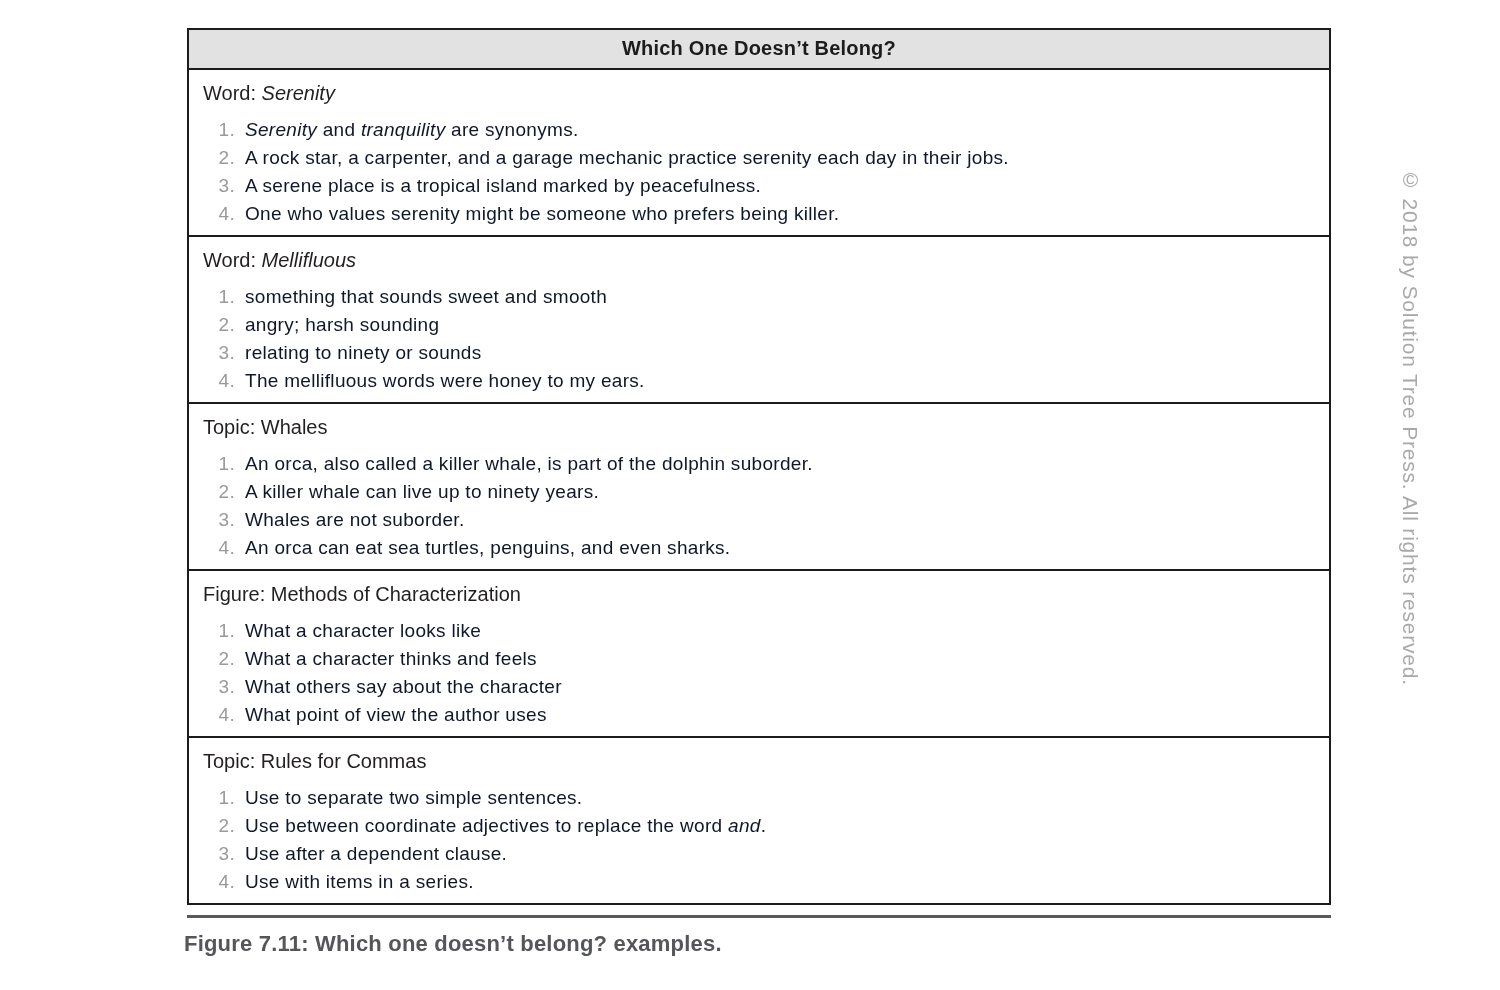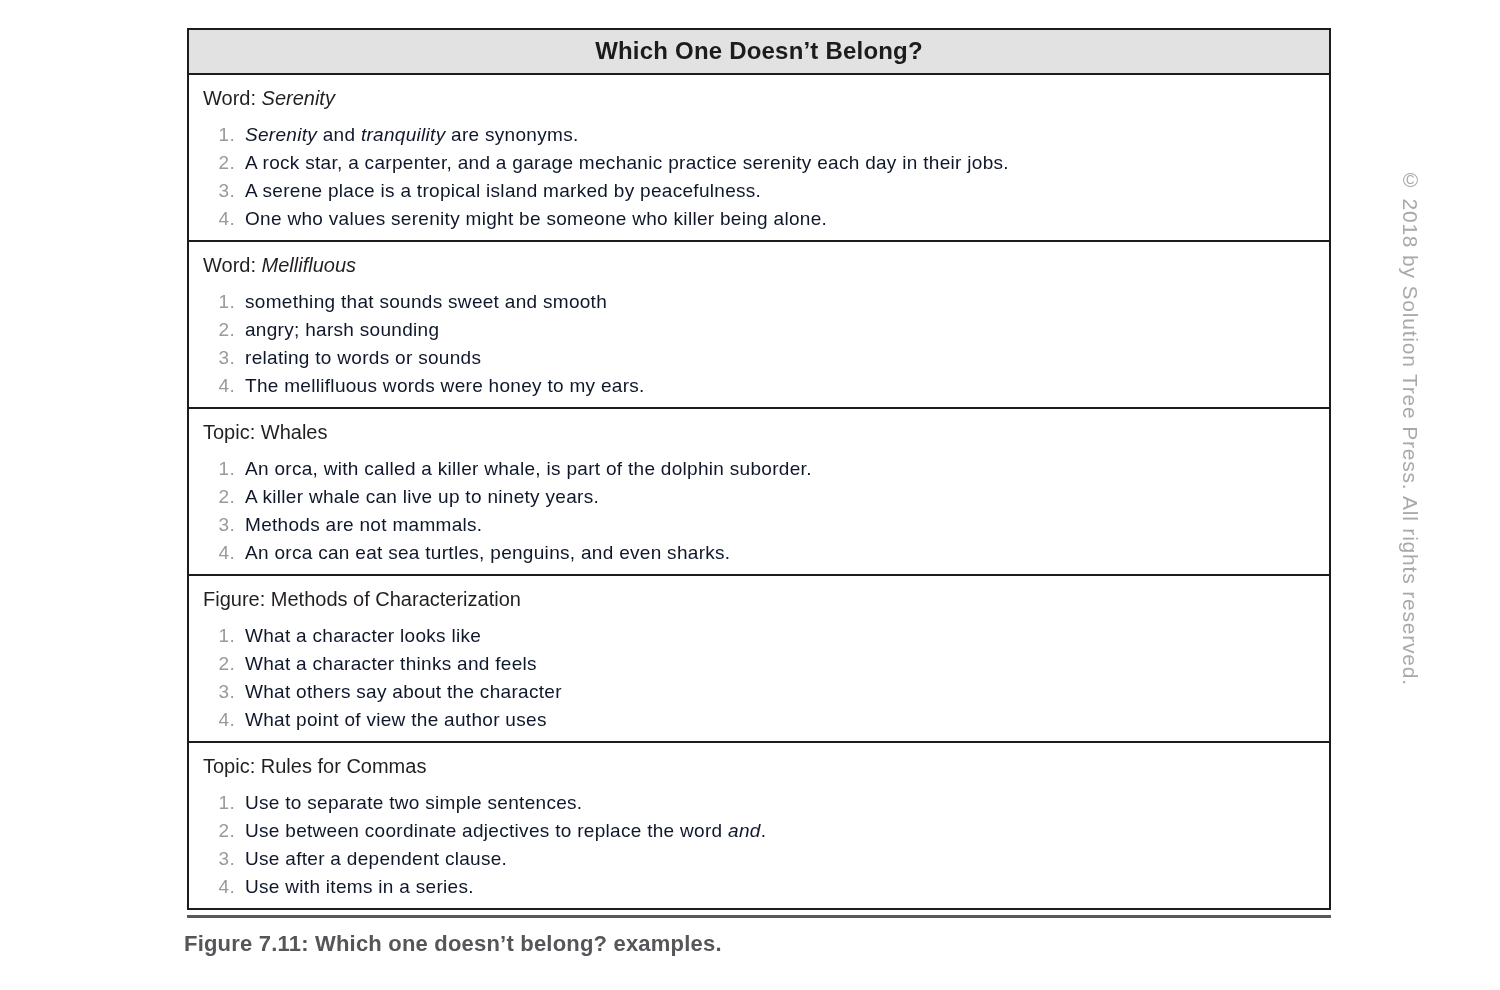--- a/index.html
+++ b/index.html
@@ -17,21 +17,21 @@
     width: 1144px;
     border: 2px solid #1c1c1c;
     background: #ffffff;
   }
   .table-header {
     background: #e2e2e2;
     border-bottom: 2px solid #1c1c1c;
     text-align: center;
     padding: 7px 0 8px 0;
     font-weight: bold;
-    font-size: 24px;
+    font-size: 20px;
     color: #1c1c1c;
     letter-spacing: 0.2px;
   }
   .section {
     padding: 11px 14px 7px 14px;
     border-bottom: 2px solid #1c1c1c;
   }
   .section:last-child { border-bottom: none; }
   .section-title {
     font-size: 20px;
@@ -98,38 +98,38 @@
     <div class="table-header">
       <span>Which One Doesn’t Belong?</span>
     </div>
     <div id="sections">
         <section class="section">
           <h3 class="section-title"><span>Word: </span><span class="seg-italic">Serenity</span></h3>
           <ol>
             <li><span class="seg-italic">Serenity</span><span> and </span><span class="seg-italic">tranquility</span><span> are synonyms.</span></li>
             <li><span>A rock star, a carpenter, and a garage mechanic practice serenity each day in their jobs.</span></li>
             <li><span>A serene place is a tropical island marked by peacefulness.</span></li>
-            <li><span>One who values serenity might be someone who killer being alone.</span></li>
+            <li><span>One who values serenity might be someone who prefers being killer.</span></li>
           </ol>
         </section>
         <section class="section">
           <h3 class="section-title"><span>Word: </span><span class="seg-italic">Mellifluous</span></h3>
           <ol>
             <li><span>something that sounds sweet and smooth</span></li>
             <li><span>angry; harsh sounding</span></li>
-            <li><span>relating to words or sounds</span></li>
+            <li><span>relating to ninety or sounds</span></li>
             <li><span>The mellifluous words were honey to my ears.</span></li>
           </ol>
         </section>
         <section class="section">
           <h3 class="section-title"><span>Topic: Whales</span></h3>
           <ol>
-            <li><span>An orca, with called a killer whale, is part of the dolphin suborder.</span></li>
+            <li><span>An orca, also called a killer whale, is part of the dolphin suborder.</span></li>
             <li><span>A killer whale can live up to ninety years.</span></li>
-            <li><span>Methods are not mammals.</span></li>
+            <li><span>Whales are not suborder.</span></li>
             <li><span>An orca can eat sea turtles, penguins, and even sharks.</span></li>
           </ol>
         </section>
         <section class="section">
           <h3 class="section-title"><span>Figure: Methods of Characterization</span></h3>
           <ol>
             <li><span>What a character looks like</span></li>
             <li><span>What a character thinks and feels</span></li>
             <li><span>What others say about the character</span></li>
             <li><span>What point of view the author uses</span></li>

